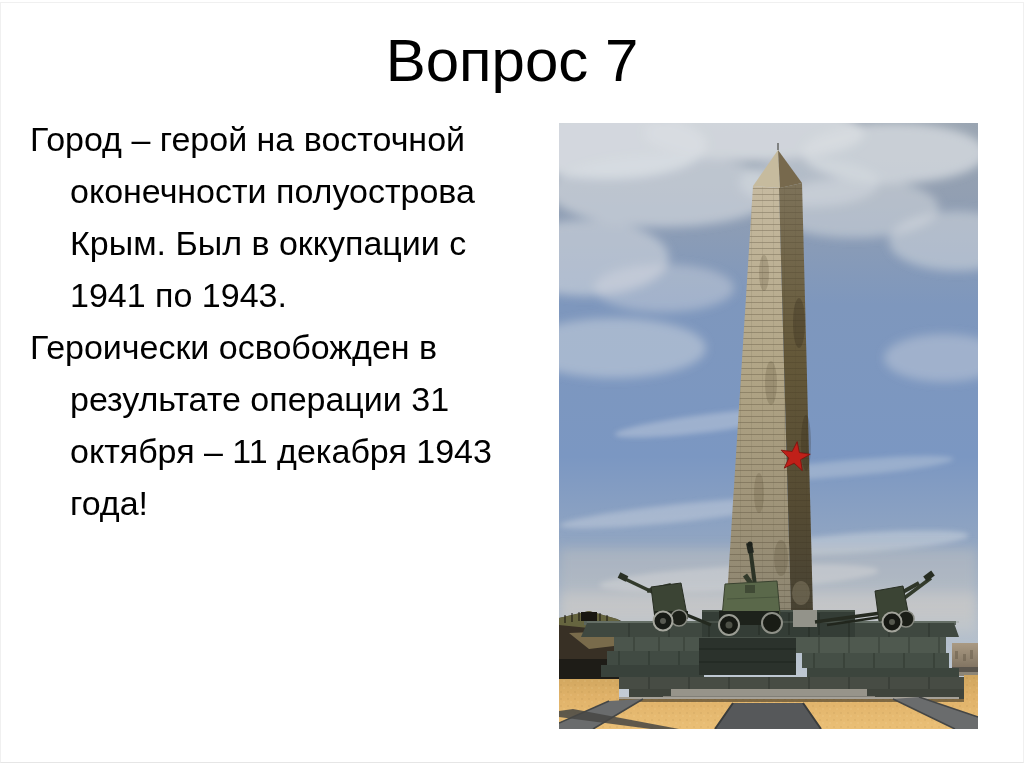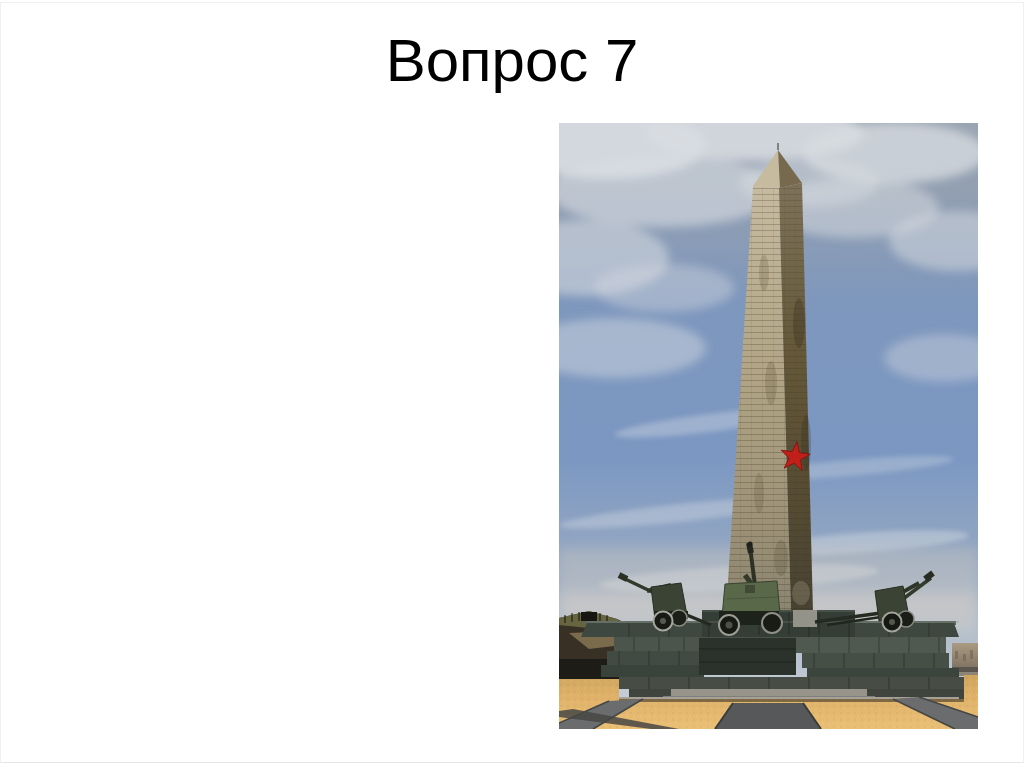--- a/index.html
+++ b/index.html
@@ -65,20 +65,30 @@
   .photo svg { display: block; }
 </style>
 </head>
 <body>
 
 <div class="slide">
   <div class="slide-frame"></div>
 
   <h1 class="title">Вопрос 7</h1>
 
+  <div class="body-text">
+    <p>Город – герой на восточной
+оконечности полуострова
+Крым. Был в оккупации с
+1941 по 1943.</p>
+    <p>Героически освобожден в
+результате операции 31
+октября – 11 декабря 1943
+года!</p>
+  </div>
 
   <div class="photo" role="img" aria-label="Обелиск Славы с красной звездой и артиллерийскими орудиями">
     <svg width="419" height="606" viewBox="0 0 419 606" xmlns="http://www.w3.org/2000/svg">
       <defs>
         <linearGradient id="skyGrad" x1="0" y1="0" x2="0" y2="1">
           <stop offset="0" stop-color="#9aa5b2"></stop>
           <stop offset="0.12" stop-color="#929fb2"></stop>
           <stop offset="0.30" stop-color="#7e97bd"></stop>
           <stop offset="0.55" stop-color="#7b97c2"></stop>
           <stop offset="0.72" stop-color="#95a8c2"></stop>

